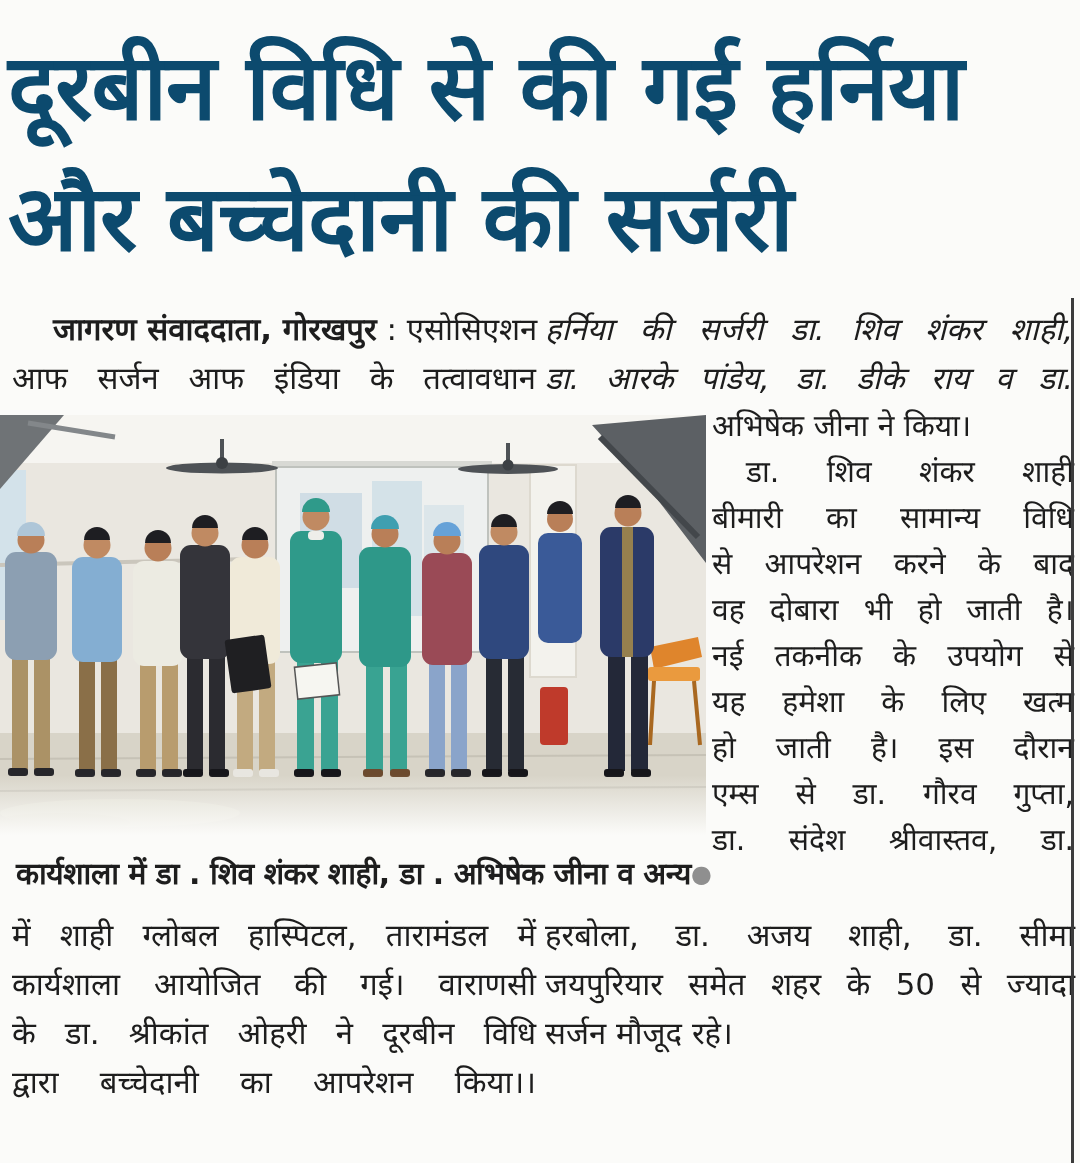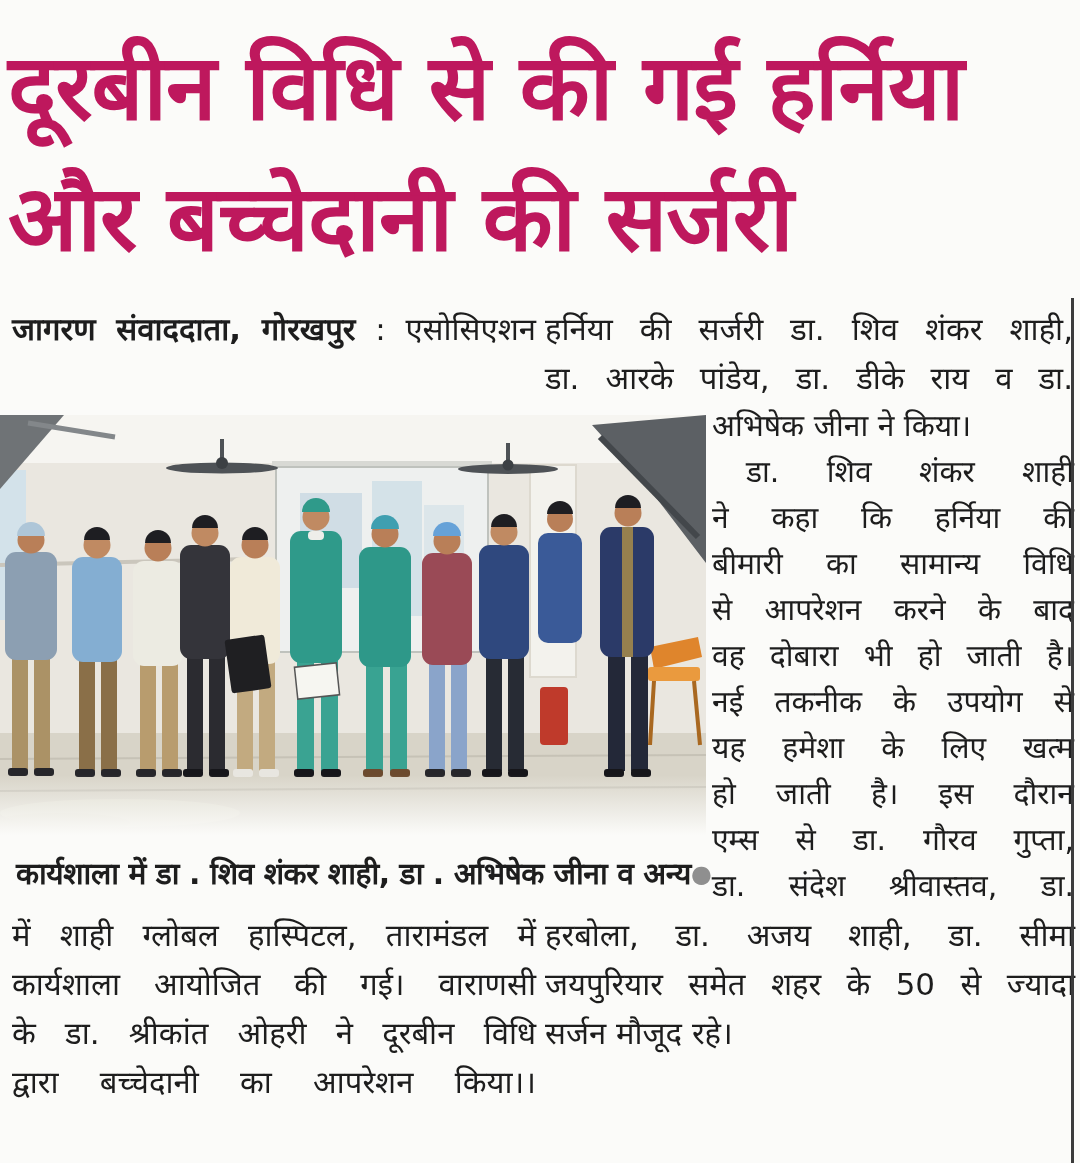--- a/index.html
+++ b/index.html
@@ -3,64 +3,64 @@
 <meta charset="utf-8">
 <style>
   html,body{margin:0;padding:0;}
   body{
     width:1080px;height:1163px;position:relative;overflow:hidden;
     background:#fbfbf9;color:#1d1d1d;
     font-family:"DejaVu Sans","Liberation Sans",sans-serif;
   }
   .abs{position:absolute;}
   
-  .headline{left:8px;top:22px;width:1066px;font-weight:700;color:#be185d;
+  .headline{left:8px;top:22px;width:1066px;font-weight:700;color:#0c4a6e;
             font-size:91px;line-height:131px;letter-spacing:-1px;}
   .hl{white-space:nowrap;}
   
   .bline{white-space:nowrap;height:49px;font-size:31px;line-height:47px;}
   .nline{white-space:nowrap;height:46px;font-size:30px;line-height:44px;}
   .jl{text-align:justify;text-align-last:justify;}
   .ll{text-align:left;text-align-last:left;}
   .indent{text-indent:34px;}
-  .bold{font-weight:700;}
+  .bold{font-weight:700;margin-left:41px;}
   
   .left-top{left:12px;top:306px;width:524px;}
-  .right-top{left:545px;top:306px;width:528px;}
+  .right-top{left:545px;top:306px;width:528px;font-style:italic;}
   .right-narrow{left:712px;top:404px;width:362px;}
   .left-bottom{left:12px;top:912px;width:524px;}
   .right-bottom{left:545px;top:912px;width:530px;}
   .caption{left:16px;top:852px;width:662px;font-size:30px;font-weight:700;
            letter-spacing:-0.5px;white-space:nowrap;}
   .caption .bullet{font-size:24px;vertical-align:2px;font-weight:400;}
   .vrule{left:1071px;top:298px;width:3px;height:865px;background:#3b3b3b;}
   .photo{left:0px;top:415px;width:706px;height:420px;}
   .photo svg{display:block;width:706px;height:420px;}
 </style>
 </head>
 <body style="background: rgb(251, 251, 249); color: rgb(29, 29, 29);">
 
 <div class="abs headline">
   <div class="hl">दूरबीन विधि से की गई हर्निया</div>
   <div class="hl">और बच्चेदानी की सर्जरी</div>
 </div>
 
 <div class="abs left-top">
   <div class="bline jl"><span class="bold">जागरण संवाददाता, गोरखपुर</span><span> : </span><span>एसोसिएशन</span></div>
+  <div class="bline jl">आफ सर्जन आफ इंडिया के तत्वावधान</div>
 </div>
 
 <div class="abs right-top">
   <div class="bline jl">हर्निया की सर्जरी डा. शिव शंकर शाही,</div>
   <div class="bline jl">डा. आरके पांडेय, डा. डीके राय व डा.</div>
 </div>
 
 <div class="abs right-narrow">
   <div class="nline ll">अभिषेक जीना ने किया।</div>
   <div class="nline jl indent">डा. शिव शंकर शाही</div>
-  <div class="nline jl">ने कहा कि हर्निया की</div>
   <div class="nline jl">बीमारी का सामान्य विधि</div>
   <div class="nline jl">से आपरेशन करने के बाद</div>
   <div class="nline jl">वह दोबारा भी हो जाती है।</div>
   <div class="nline jl">नई तकनीक के उपयोग से</div>
   <div class="nline jl">यह हमेशा के लिए खत्म</div>
   <div class="nline jl">हो जाती है। इस दौरान</div>
   <div class="nline jl">एम्स से डा. गौरव गुप्ता,</div>
   <div class="nline jl">डा. संदेश श्रीवास्तव, डा.</div>
 </div>
 

